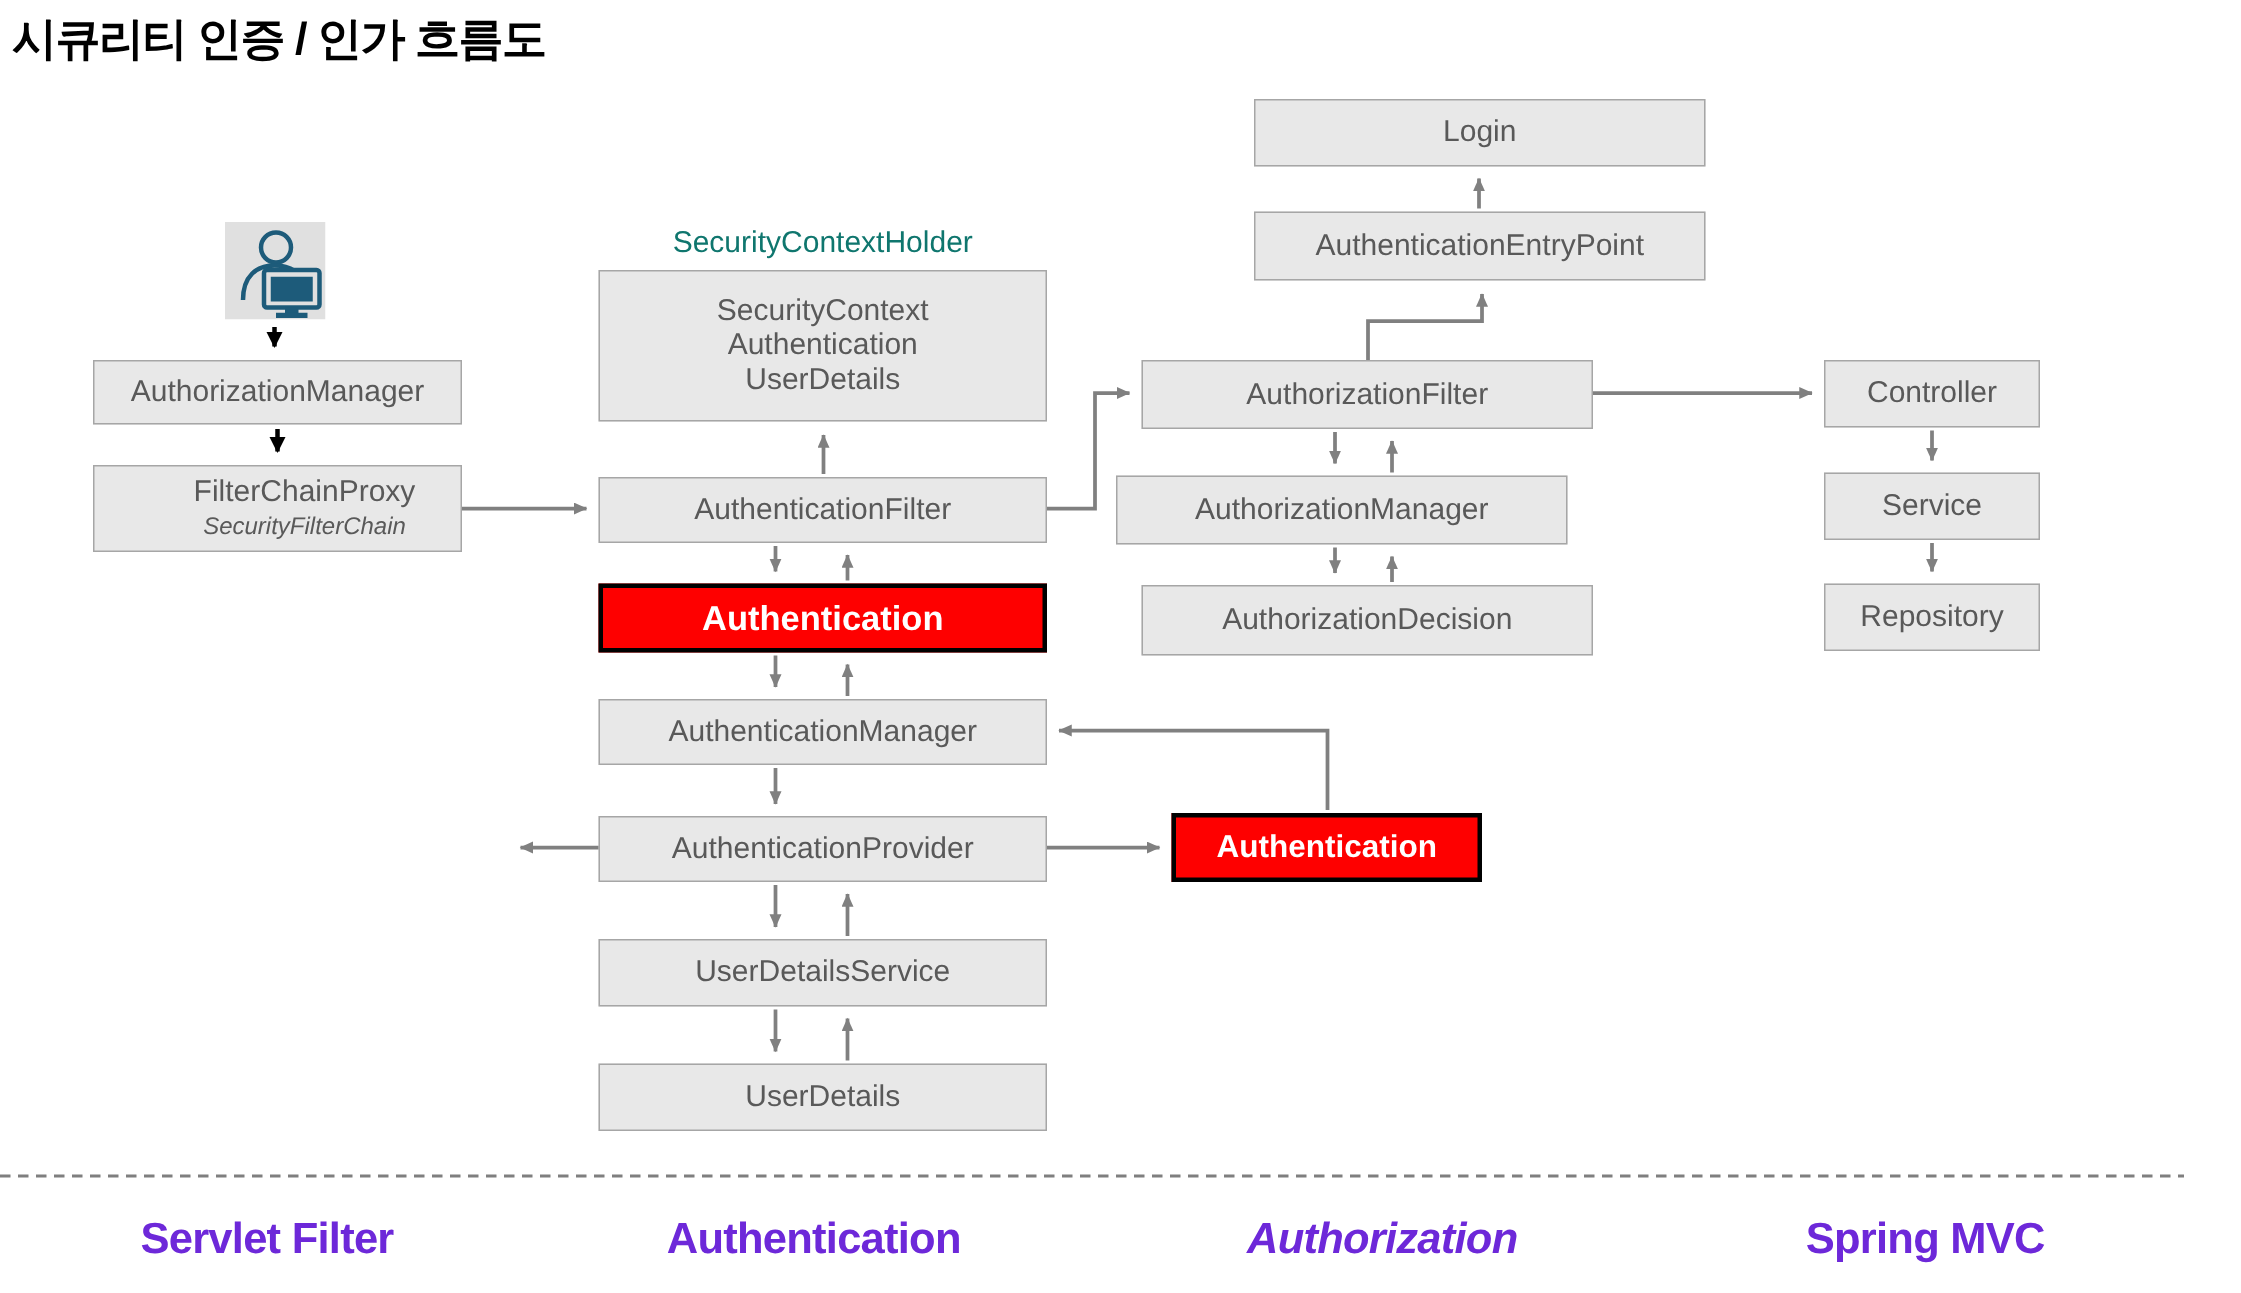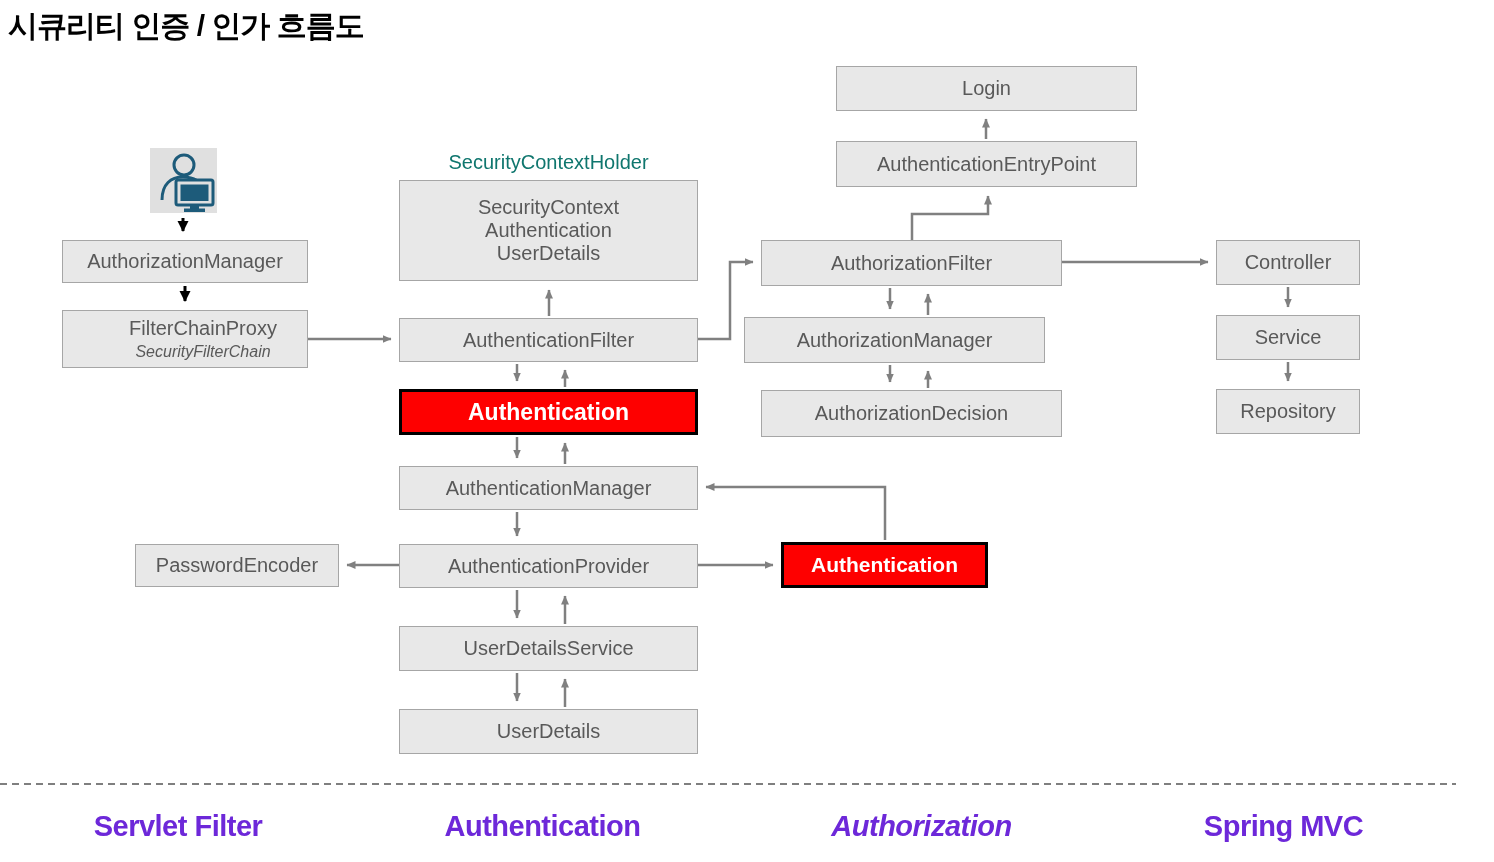--- a/index.html
+++ b/index.html
@@ -53,23 +53,20 @@
 
   <div class="node" style="left:62px;top:240px;width:246px;height:43px;">
     <span>AuthorizationManager</span>
   </div>
 
   <div class="node stack" style="left:62px;top:310px;width:246px;height:58px;padding-left:36px;">
     <span>FilterChainProxy</span>
     <span class="sub">SecurityFilterChain</span>
   </div>
 
-  <div class="node" style="left:135px;top:544px;width:204px;height:43px;">
-    <span>PasswordEncoder</span>
-  </div>
 
   <div class="floating-label" style="left:399px;top:151px;width:299px;">SecurityContextHolder</div>
 
   <div class="node stack" style="left:399px;top:180px;width:299px;height:101px;">
     <span>SecurityContext</span>
     <span>Authentication</span>
     <span>UserDetails</span>
   </div>
 
   <div class="node" style="left:399px;top:318px;width:299px;height:44px;">

